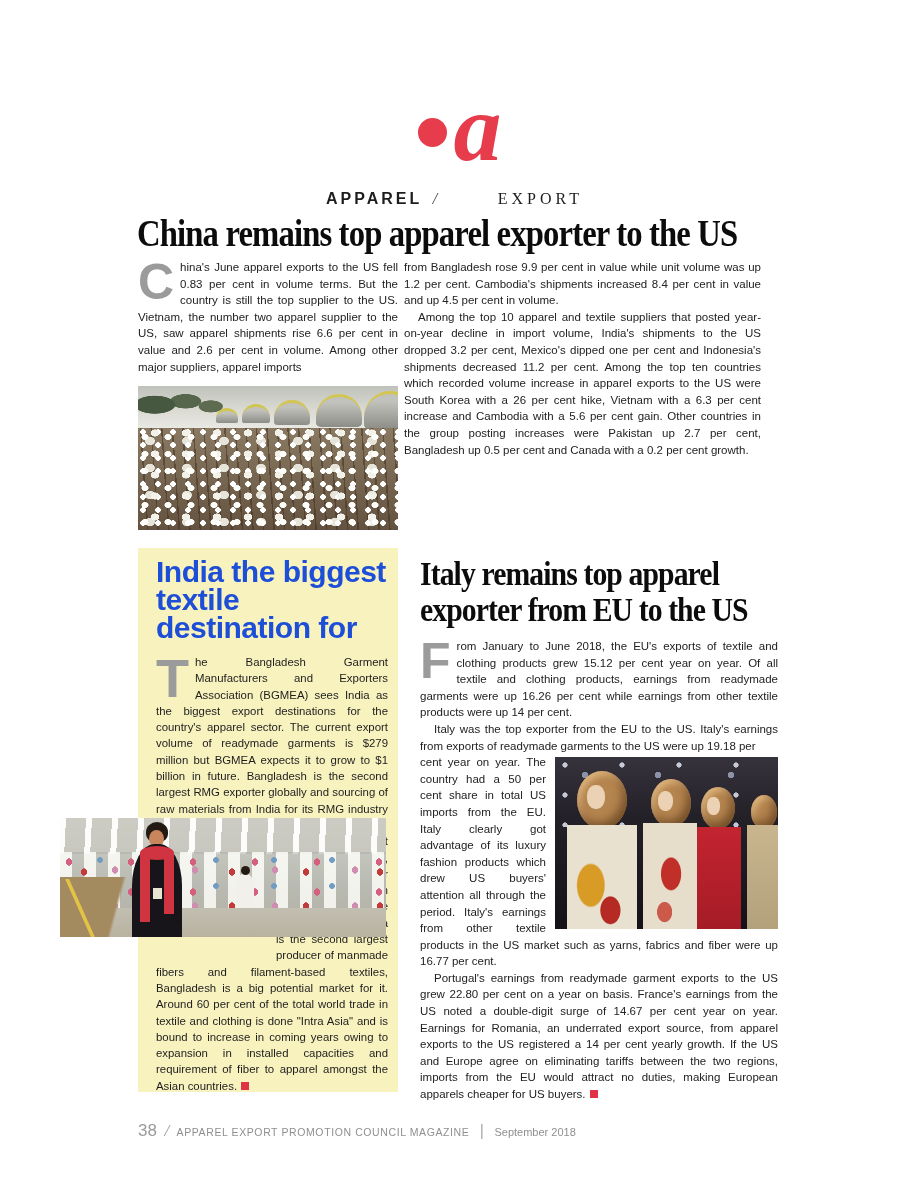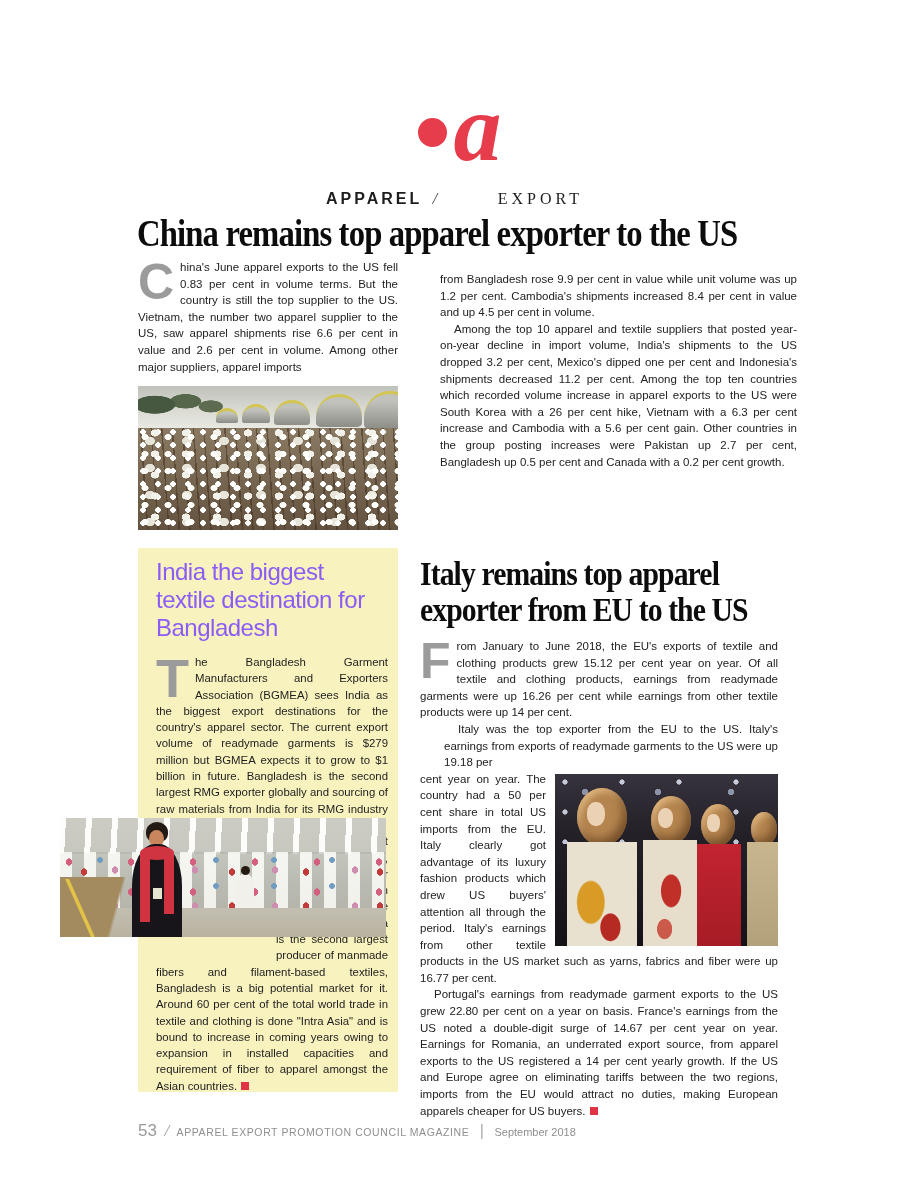--- a/index.html
+++ b/index.html
@@ -24,21 +24,21 @@
   .brand-right { font-family:"Liberation Serif", serif; letter-spacing:4px;margin-left:48px; }
   
   .china-headline {
     position:absolute; left:137px; top:211px; width:740px;
     font-family:"Liberation Serif", serif; font-weight:bold; font-size:38px;
     letter-spacing:-1px; color:#0c0c0c; white-space:nowrap;
     transform:scaleX(0.86); transform-origin:left center;
   }
   .body-txt { font-size:11.5px; line-height:16.6px; text-align:justify; color:#222; }
   .col1 { position:absolute; left:138px; top:259px; width:260px; }
-  .col2 { position:absolute; left:440px; top:259px; width:357px;margin-top:12px; }
+  .col2 { position:absolute; left:404px; top:259px; width:357px; }
   .col2 p + p { text-indent:14px; }
   .dropcap {
     float:left; font-weight:bold; color:#9b9b9b;
     font-size:50px; line-height:41px; padding-top:3px; margin-right:6px;
   }
   .endmark { display:inline-block; width:8px; height:8px; background:#e03345; margin-left:4px; }
   
   .cotton-photo { position:absolute; left:138px; top:386px; width:260px; height:144px; overflow:hidden;
     background:linear-gradient(#bfc2ba 0%, #dcdcd5 18%, #ecece6 32%, #e8e6de 40%); }
   .trees { position:absolute; left:0; top:0; width:140px; height:34px;
@@ -53,22 +53,22 @@
      radial-gradient(5px 4px at 7px 9px,  #fdfdfa 68%, transparent 74%),
      radial-gradient(6px 5px at 17px 5px, #f2f1ea 68%, transparent 74%),
      radial-gradient(4px 4px at 5px 4px,  #ffffff 68%, transparent 74%),
      radial-gradient(7px 6px at 12px 13px,#e7e4da 66%, transparent 73%),
      repeating-linear-gradient(86deg, transparent 0 9px, rgba(66,45,28,.55) 9px 10.5px),
      linear-gradient(#8a7a63, #63523f);
     background-size: 23px 17px, 31px 21px, 15px 13px, 37px 27px, auto, auto; }
   
   .india-box { position:absolute; left:138px; top:548px; width:260px; height:544px;
     background:#f8f2bf; padding:10px 10px 0 18px; }
-  .india-heading { font-family:"Liberation Sans", sans-serif; font-weight:normal;
-    font-size:24px; line-height:28px; letter-spacing:-0.5px; color:#8b5cf6; }
+  .india-heading { font-family:"Liberation Sans", sans-serif; font-weight:bold;
+    font-size:30px; line-height:28px; letter-spacing:-0.5px; color:#1d4ed8; }
   .india-body { margin-top:12px; font-size:11.4px; line-height:16.3px; text-align:justify; color:#1d1d1d; }
   .dropcap-t { float:left; font-weight:bold; color:#9b9b9b; font-size:54px; line-height:44px; padding-top:2px; margin-right:6px; }
   .wrap-spacer { float:left; width:120px; height:122px; }
   
   .factory-photo { position:absolute; left:60px; top:818px; width:326px; height:119px; overflow:hidden;
     background:linear-gradient(#efede4 0%, #ddddd4 30%, #c9c9c0 55%, #b9b2a0 100%); }
   .f-ceiling { position:absolute; left:0; top:0; width:326px; height:36px;
     background:repeating-linear-gradient(93deg, rgba(255,255,255,.9) 0 6px, rgba(190,190,182,.7) 6px 26px); }
   .f-mid { position:absolute; left:0; top:34px; width:326px; height:56px;
     background:
@@ -164,21 +164,20 @@
     <span class="bale" style="left:136px; top:14px; width:36px; height:25px;"></span>
     <span class="bale" style="left:178px; top:8px; width:46px; height:33px;"></span>
     <span class="bale" style="left:226px; top:5px; width:52px; height:38px;"></span>
     <div class="cotton-bolls"></div>
   </div>
 
   <div class="india-box">
     <div class="india-heading">
       <div>India the biggest</div>
       <div>textile destination for</div>
-      <div>Bangladesh</div>
     </div>
     <div class="india-body">
       <p><span class="dropcap-t">T</span><span>he Bangladesh Garment Manufacturers and Exporters Association (BGMEA) sees India as the biggest export destinations for the country's apparel sector. The current export volume of readymade garments is $279 million but BGMEA expects it to grow to $1 billion in future. Bangladesh is the second largest RMG exporter globally and sourcing of raw materials from India for its RMG industry provides a win-win situation to both countries.</span></p>
       <p><span class="wrap-spacer"></span><span>BGMEA imports most of its cotton, dyes, chemicals and other auxiliary items from India to produce garments. Since India is the second largest producer of manmade fibers and filament-based textiles, Bangladesh is a big potential market for it. Around 60 per cent of the total world trade in textile and clothing is done "Intra Asia" and is bound to increase in coming years owing to expansion in installed capacities and requirement of fiber to apparel amongst the Asian countries.</span><span class="endmark"></span></p>
     </div>
   </div>
 
   <div class="factory-photo">
     <div class="f-ceiling"></div>
     <div class="f-mid"></div>
@@ -197,21 +196,21 @@
     </div>
   </div>
 
   <div class="italy">
     <h2 class="italy-headline">
       <div>Italy remains top apparel</div>
       <div>exporter from EU to the US</div>
     </h2>
     <div class="italy-body body-txt">
       <p><span class="dropcap">F</span><span>rom January to June 2018, the EU's exports of textile and clothing products grew 15.12 per cent year on year. Of all textile and clothing products, earnings from readymade garments were up 16.26 per cent while earnings from other textile products were up 14 per cent.</span></p>
-      <p style="margin-bottom:0;margin-left:24px;">Italy was the top exporter from the EU to the US. Italy's earnings from exports of readymade garments to the US were up 19.18 per</p>
+      <p style="margin-bottom:0;">Italy was the top exporter from the EU to the US. Italy's earnings from exports of readymade garments to the US were up 19.18 per</p>
       <p style="text-indent:0;">
         <span class="fashion-photo">
           <span class="m-bokeh"></span>
 
           <span class="model">
             <span class="m-hair" style="left:196px; top:38px; width:26px; height:34px;"></span>
             <span class="m-dress d-tan" style="left:192px; top:68px; width:34px; height:104px;"></span>
           </span>
 
           <span class="model">
@@ -232,20 +231,20 @@
             <span class="m-dress d-cream1" style="left:12px; top:68px; width:70px; height:104px;"></span>
           </span>
         </span>
         <span>cent year on year. The country had a 50 per cent share in total US imports from the EU. Italy clearly got advantage of its luxury fashion products which drew US buyers' attention all through the period. Italy's earnings from other textile products in the US market such as yarns, fabrics and fiber were up 16.77 per cent.</span>
       </p>
       <p><span>Portugal's earnings from readymade garment exports to the US grew 22.80 per cent on a year on basis. France's earnings from the US noted a double-digit surge of 14.67 per cent year on year. Earnings for Romania, an underrated export source, from apparel exports to the US registered a 14 per cent yearly growth. If the US and Europe agree on eliminating tariffs between the two regions, imports from the EU would attract no duties, making European apparels cheaper for US buyers.</span><span class="endmark"></span></p>
     </div>
   </div>
 
   <div class="footer">
-    <span class="pageno">53</span>
+    <span class="pageno">38</span>
     <span class="slash">/</span>
     <span class="mag">APPAREL EXPORT PROMOTION COUNCIL MAGAZINE</span>
     <span class="bar">|</span>
     <span class="date">September 2018</span>
   </div>
 
 </div>
 
 </body></html>

